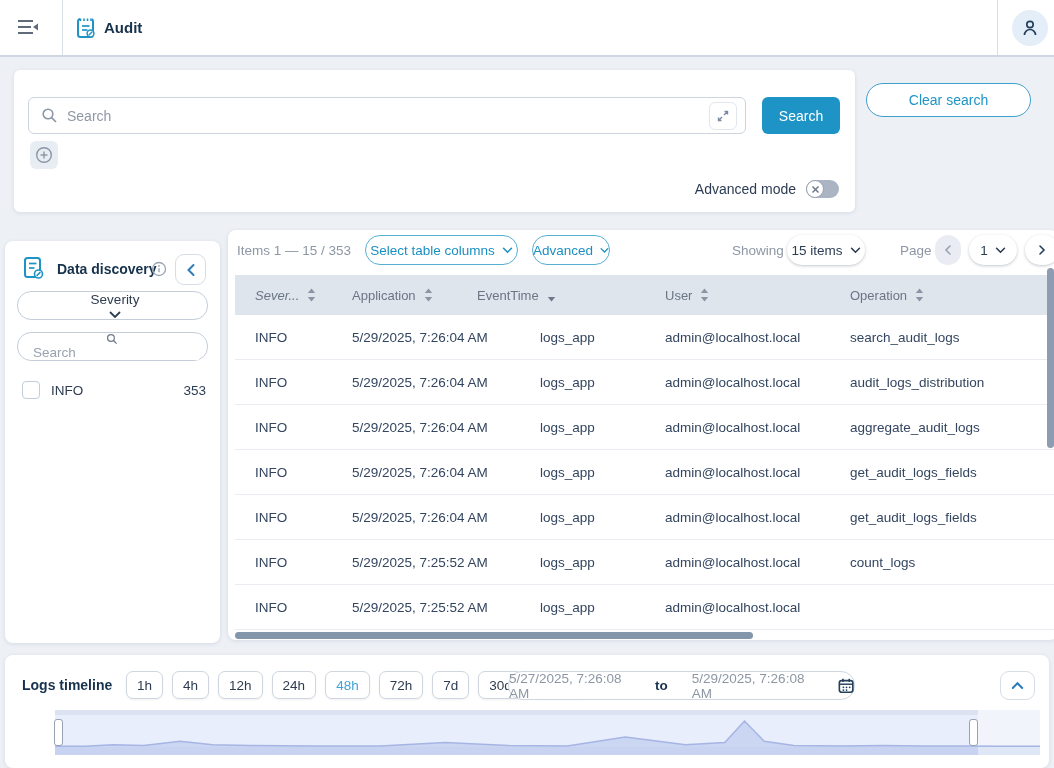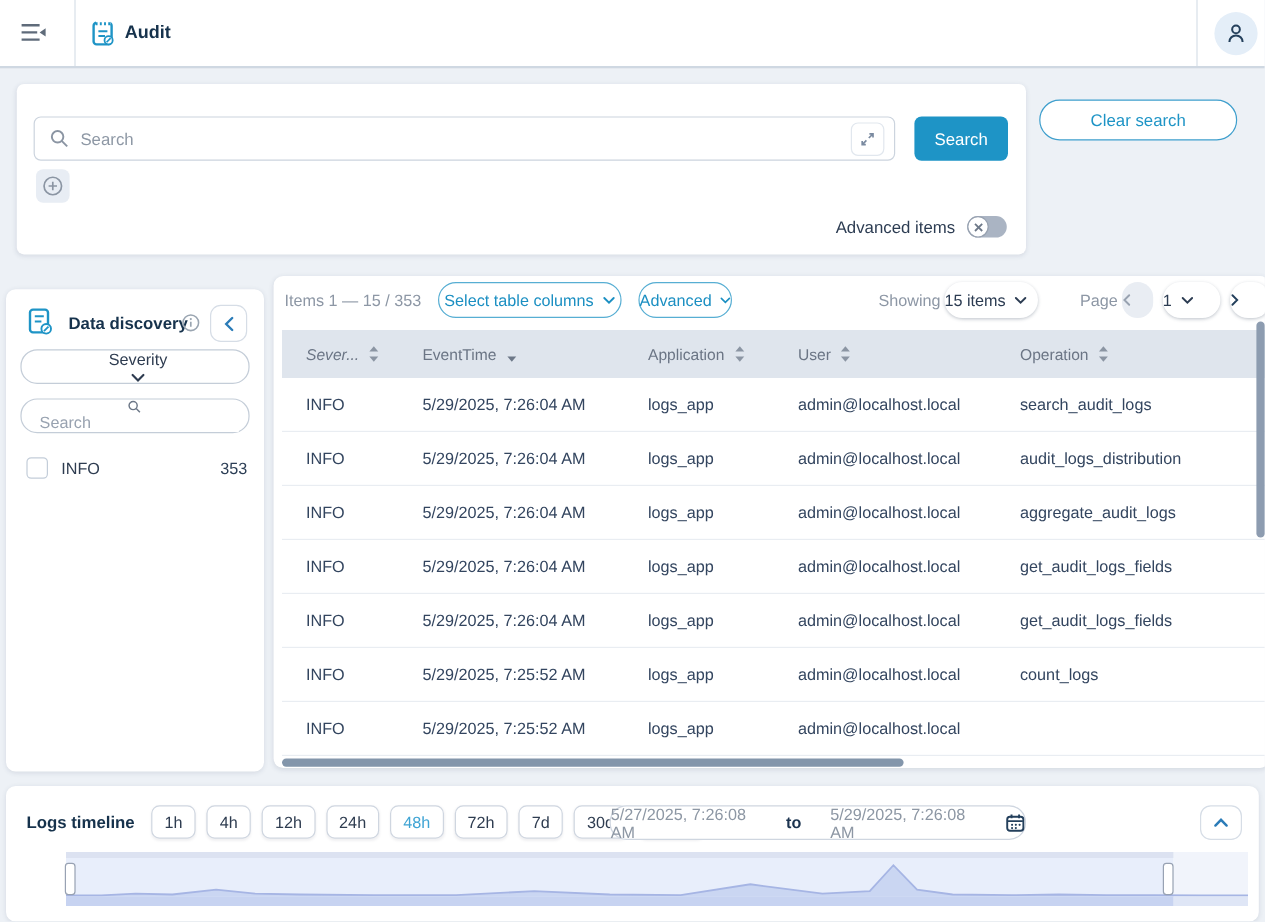--- a/index.html
+++ b/index.html
@@ -52,21 +52,21 @@
   .facet-item .cnt { font-size:13.5px; color:#2c3e55; }
 
   
   #table-card { left:228px; top:230px; width:830px; height:410px; overflow:hidden; }
   #tbl-toolbar { left:0; top:5px; width:830px; height:31px; }
   #items-summary { left:9px; top:8px; font-size:13.5px; color:#8d97a5; }
   .pill-outline { position:absolute; top:0; height:30px; background:#fff; border:1px solid #57aed3; border-radius:15px; color:#1b8fc2; font:13.5px "Liberation Sans",sans-serif; cursor:pointer; display:flex; align-items:center; justify-content:center; gap:7px; }
   #btn-columns { left:137px; width:153px; }
   #btn-actions { left:304px; width:78px; }
   #showing-label { left:504px; top:8px; font-size:13.5px; color:#8d97a5; }
-  .pill-white { position:absolute; top:0; height:30px; background:#fff; border:none; border-radius:15px; box-shadow:0 1px 3px rgba(50,65,90,.3); color:#2c3c52; font:13.5px "Liberation Sans",sans-serif; cursor:pointer; display:flex; align-items:center; gap:7px; }
+  .pill-white { position:absolute; top:0; height:30px; background:#fff; border:none; border-radius:15px; box-shadow:0 1px 3px rgba(50,65,90,.3); color:#2c3c52; font:13.5px "Liberation Sans",sans-serif; cursor:pointer; display:flex; align-items:center; justify-content:center; gap:7px; }
   #page-size { left:559px; width:78px; }
   #page-label { left:672px; top:8px; font-size:13.5px; color:#8d97a5; }
   #page-prev { left:707px; width:26px; background:#e9edf3; box-shadow:none; }
   #page-num { left:741px; width:48px; }
   #page-next { left:797px; width:34px; }
 
   #tbl-head { left:7px; top:45px; height:40px; display:flex; background:#dfe5ed; }
   .th { display:flex; align-items:center; padding-left:20px; font-size:13px; color:#6b7585; cursor:pointer; gap:8px; }
   #tbl-body { left:7px; top:85px; }
   .tr { display:flex; height:45px; border-bottom:1px solid #e9edf2; cursor:pointer; background:#fff; }
@@ -151,21 +151,21 @@
   </div>
   <button id="search-btn" class="abs">Search</button>
   <button id="add-filter-btn" class="abs">
     <svg width="18" height="18" viewBox="0 0 18 18">
       <circle cx="9" cy="9" r="7.3" fill="none" stroke="#8b95a3" stroke-width="1.4"></circle>
       <line x1="9" y1="5.5" x2="9" y2="12.5" stroke="#8b95a3" stroke-width="1.4"></line>
       <line x1="5.5" y1="9" x2="12.5" y2="9" stroke="#8b95a3" stroke-width="1.4"></line>
     </svg>
   </button>
   <div id="adv-row" class="abs">
-    <span id="adv-label">Advanced items</span>
+    <span id="adv-label">Advanced mode</span>
     <div id="adv-toggle">
       <div class="thumb">
         <svg width="9" height="9" viewBox="0 0 9 9">
           <line x1="1.5" y1="1.5" x2="7.5" y2="7.5" stroke="#6d7888" stroke-width="1.5"></line>
           <line x1="7.5" y1="1.5" x2="1.5" y2="7.5" stroke="#6d7888" stroke-width="1.5"></line>
         </svg>
       </div>
     </div>
   </div>
 </div>
@@ -259,31 +259,31 @@
     </button>
   </div>
   <div id="tbl-head" class="abs">
       <div class="th" style="width: 97px; font-style: italic;">
         <span>Sever...</span>
         <svg width="9" height="14" viewBox="0 0 9 14">
           <polygon points="4.5,0.5 8.2,5 0.8,5" fill="#8b95a3"></polygon>
           <polygon points="4.5,13.5 8.2,9 0.8,9" fill="#8b95a3"></polygon>
         </svg>
       </div>
-      <div class="th" style="width: 188px;">
-        <span>EventTime</span>
-        <svg width="9" height="14" viewBox="0 0 9 14">
-          <polygon points="4.5,13.5 8.2,9 0.8,9" fill="#6d7888"></polygon>
-        </svg>
-      </div>
       <div class="th" style="width: 125px;">
         <span>Application</span>
         <svg width="9" height="14" viewBox="0 0 9 14">
           <polygon points="4.5,0.5 8.2,5 0.8,5" fill="#8b95a3"></polygon>
           <polygon points="4.5,13.5 8.2,9 0.8,9" fill="#8b95a3"></polygon>
+        </svg>
+      </div>
+      <div class="th" style="width: 188px;">
+        <span>EventTime</span>
+        <svg width="9" height="14" viewBox="0 0 9 14">
+          <polygon points="4.5,13.5 8.2,9 0.8,9" fill="#6d7888"></polygon>
         </svg>
       </div>
       <div class="th" style="width: 185px; text-align: right;">
         <span>User</span>
         <svg width="9" height="14" viewBox="0 0 9 14">
           <polygon points="4.5,0.5 8.2,5 0.8,5" fill="#8b95a3"></polygon>
           <polygon points="4.5,13.5 8.2,9 0.8,9" fill="#8b95a3"></polygon>
         </svg>
       </div>
       <div class="th" style="width: 224px;">

